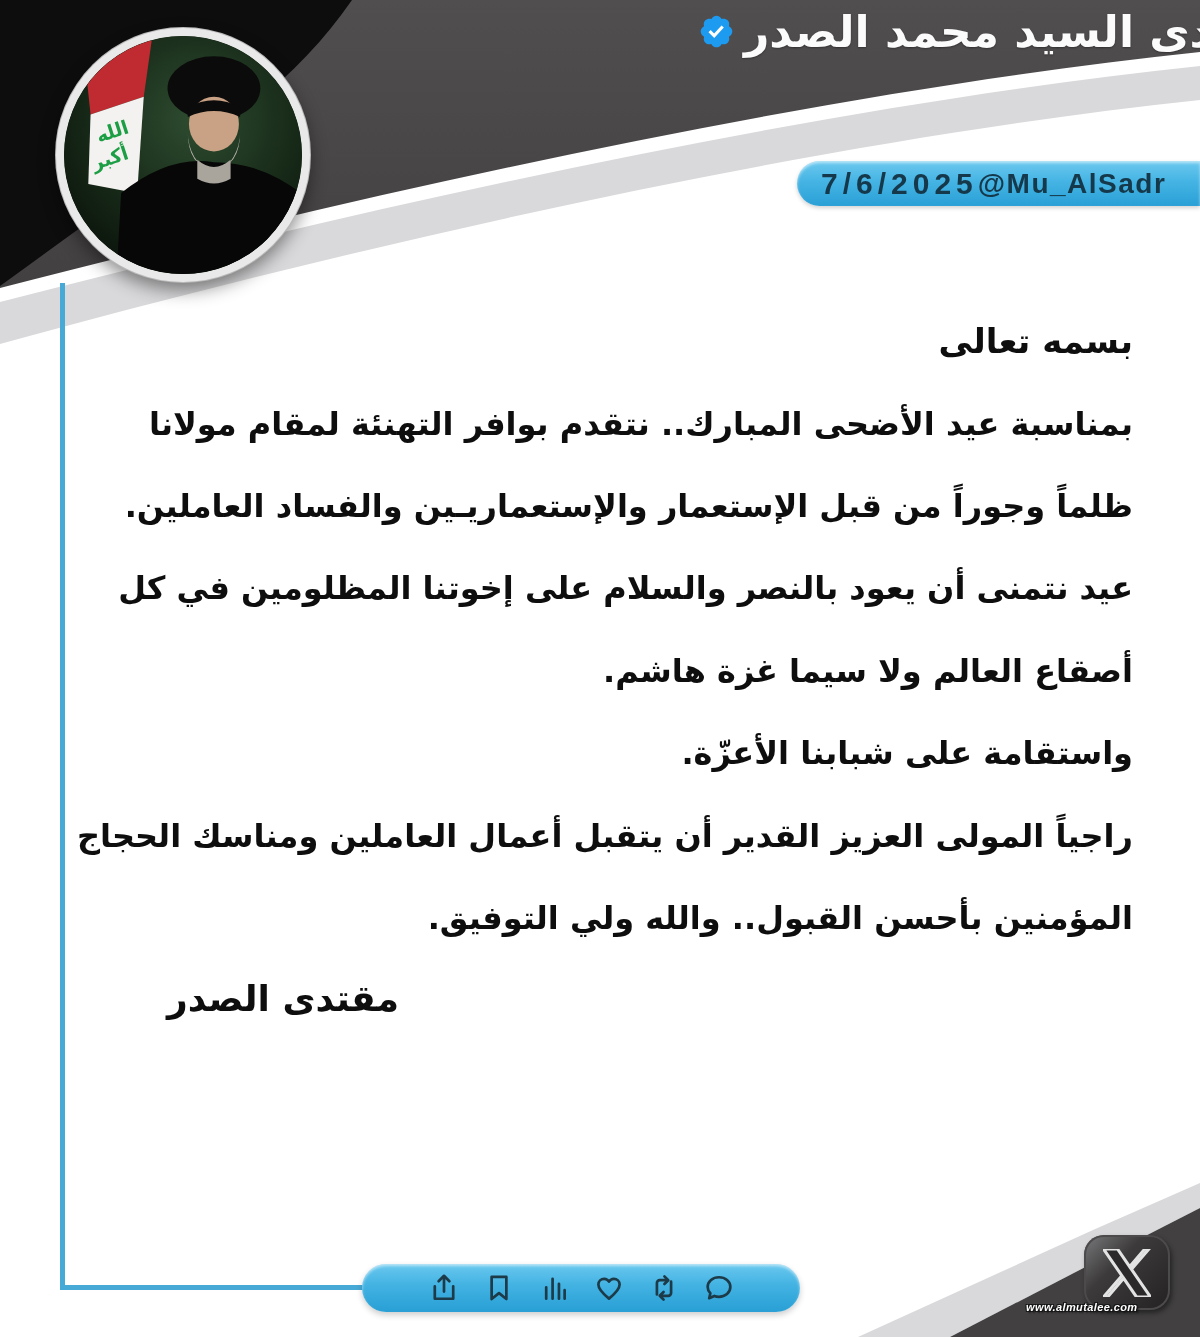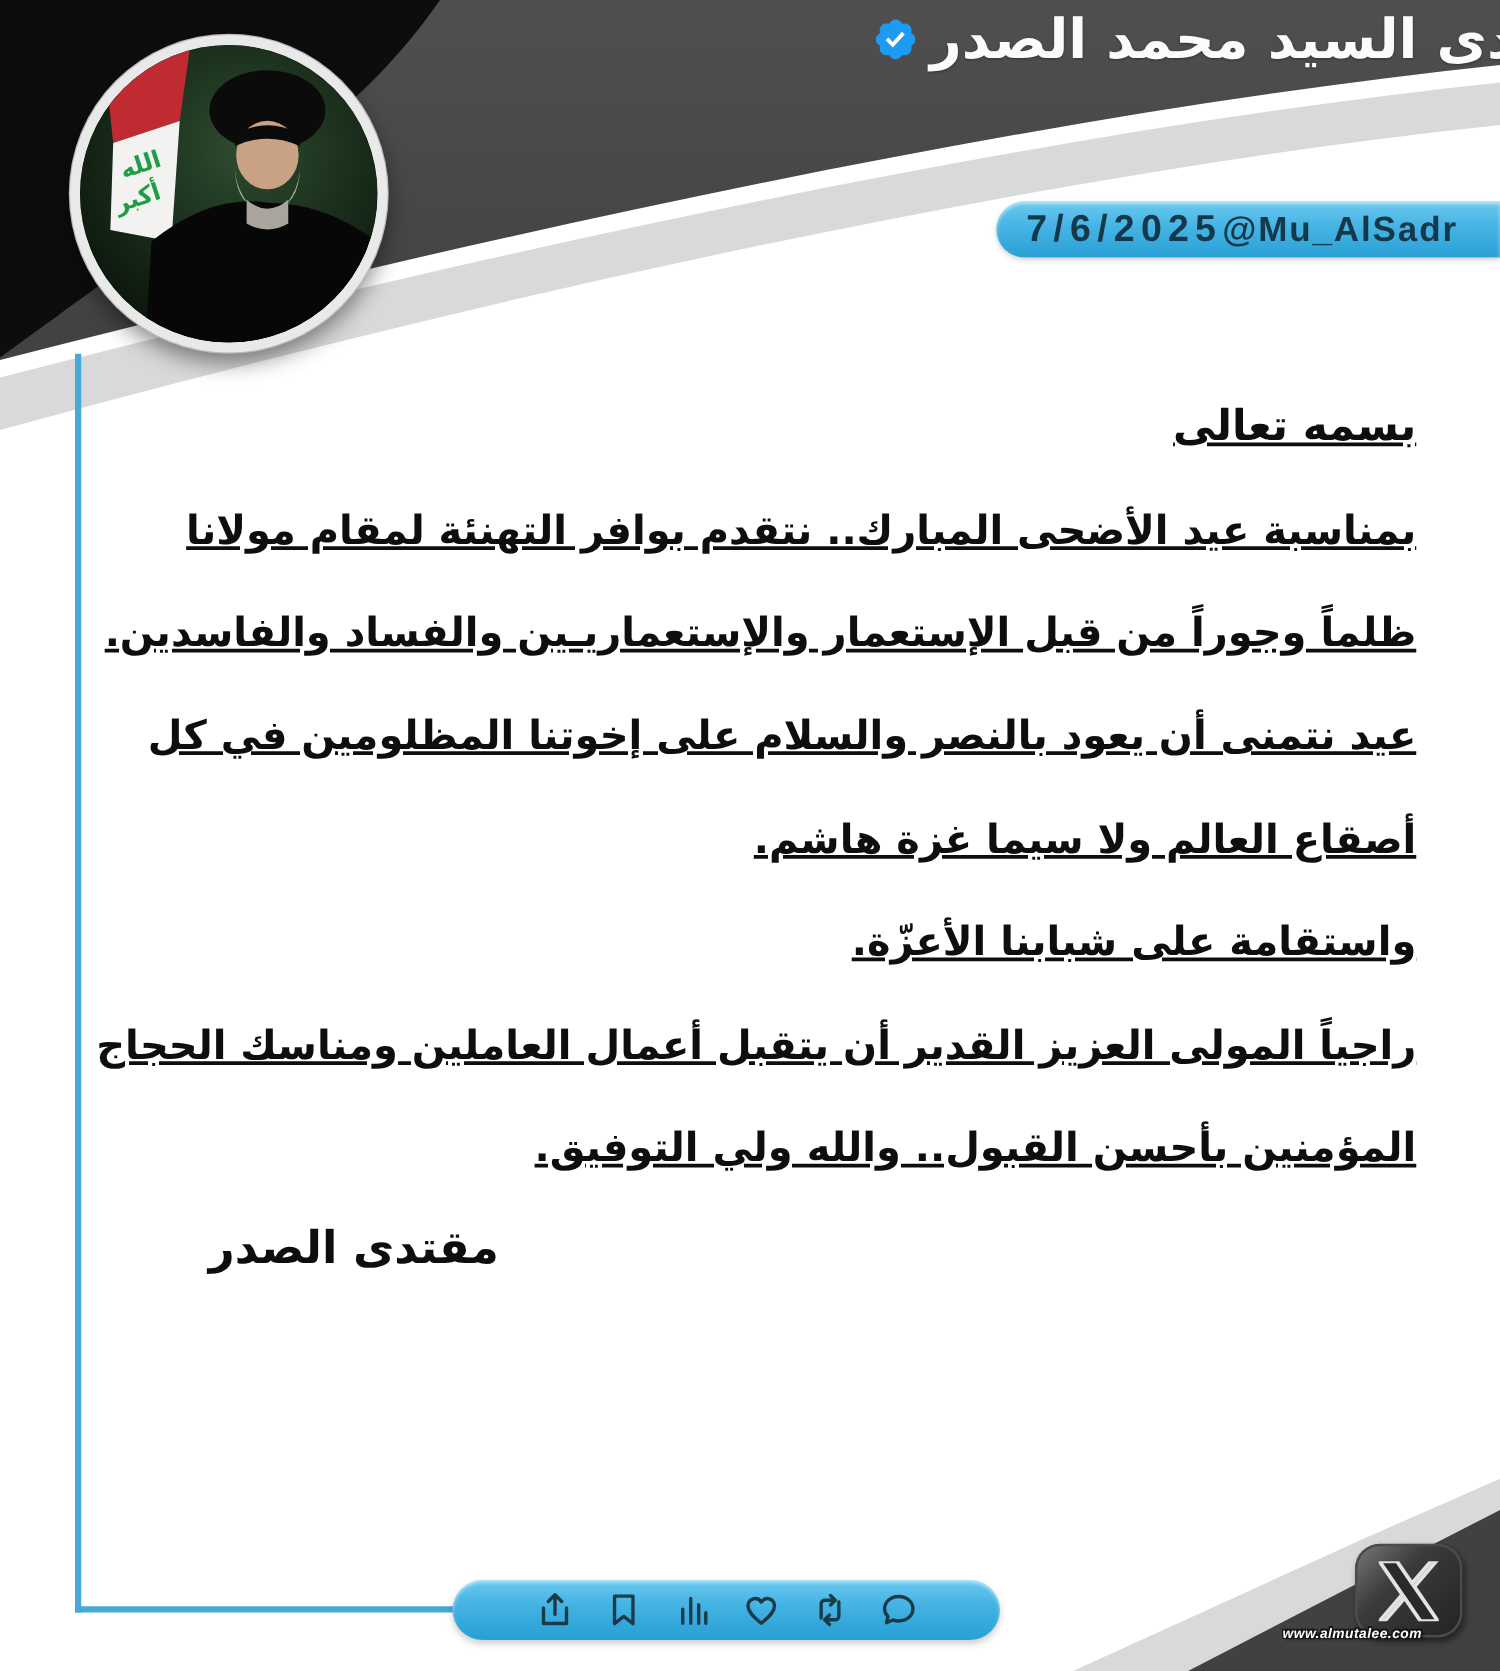--- a/index.html
+++ b/index.html
@@ -42,21 +42,21 @@
   
   .vline{left:60px;top:283px;width:5px;height:1007px;background:#47a9d6;}
   .hline{left:60px;top:1285px;width:308px;height:5px;background:#47a9d6;}
   
   .body-text{
     left:80px;top:300px;width:1053px;color:#0e0e0e;
     direction:rtl;font-weight:bold;
   }
   .line{
     height:82.4px;display:flex;align-items:center;justify-content:flex-start;
-    font-size:32px;white-space:nowrap;direction:rtl;text-decoration:underline;
+    font-size:32px;white-space:nowrap;direction:rtl;
   }
   .line.basmala{font-size:34px;}
   .signature-slot{
     height:78px;display:flex;align-items:center;direction:rtl;
     justify-content:flex-end;padding-left:0;
   }
   .signature-slot .sig{
     position:absolute;left:87px;font-size:36px;white-space:nowrap;direction:rtl;
   }
   
@@ -148,21 +148,21 @@
   <span class="date-text">7/6/2025</span>
   <span class="handle-text">@Mu_AlSadr</span>
 </div>
 
 <div class="abs vline"></div>
 <div class="abs hline"></div>
 
 <div class="abs body-text">
   <div class="line basmala">بسمه تعالى</div>
   <div class="line">بمناسبة عيد الأضحى المبارك.. نتقدم بوافر التهنئة لمقام مولانا</div>
-  <div class="line">ظلماً وجوراً من قبل الإستعمار والإستعماريـين والفساد والفاسدين.</div>
+  <div class="line">ظلماً وجوراً من قبل الإستعمار والإستعماريـين والفساد العاملين.</div>
   <div class="line">عيد نتمنى أن يعود بالنصر والسلام على إخوتنا المظلومين في كل</div>
   <div class="line">أصقاع العالم ولا سيما غزة هاشم.</div>
   <div class="line">واستقامة على شبابنا الأعزّة.</div>
   <div class="line">راجياً المولى العزيز القدير أن يتقبل أعمال العاملين ومناسك الحجاج</div>
   <div class="line">المؤمنين بأحسن القبول.. والله ولي التوفيق.</div>
   <div class="signature-slot">
     <span class="sig">مقتدى الصدر</span>
   </div>
 </div>
 

